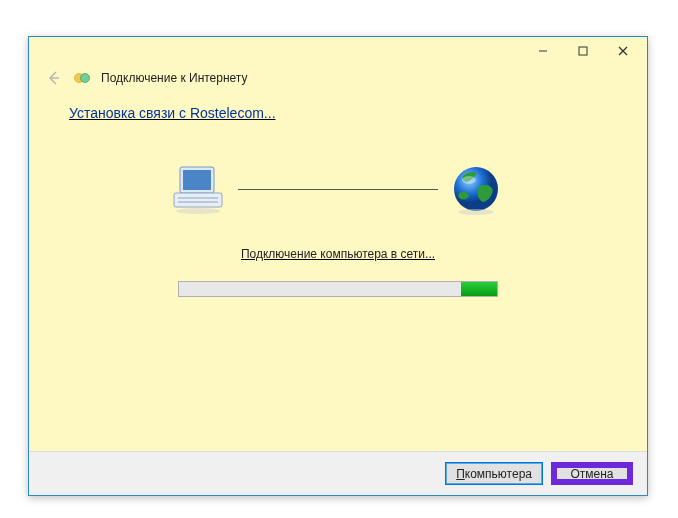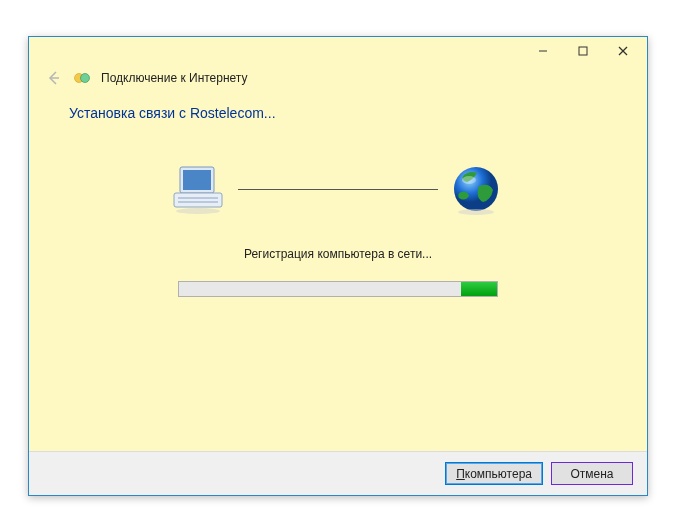--- a/index.html
+++ b/index.html
@@ -55,20 +55,21 @@
     width: 18px; height: 18px;
     display:flex; align-items:center; justify-content:center;
   }
   .header-title {
     font-size: 12px;
     color: #222;
   }
   .content {
     flex: 1;
     padding: 8px 40px 0 40px;
+    text-decoration: underline;
   }
   .main-title {
     color: #003399;
     font-size: 14px;
     font-weight: 400;
     margin-bottom: 40px;
   }
   .graphic-row {
     display: flex;
     align-items: center;
@@ -116,21 +117,21 @@
     display: flex;
     justify-content: flex-end;
     align-items: center;
     padding-right: 14px;
     gap: 8px;
   }
   .btn {
     min-width: 82px;
     height: 23px;
     background: #e1e1e1;
-    border: 1px solid #6d28d9;
+    border: 6px solid #6d28d9;
     font-size: 12px;
     font-family: inherit;
     color: #222;
     padding: 0 10px;
     cursor: pointer;
     display:flex; align-items:center; justify-content:center;
   }
   .btn.default {
     border: 1px solid #0078d7;
     box-shadow: inset 0 0 0 1px #5aa7e6;
@@ -204,21 +205,21 @@
           <circle cx="27" cy="27" r="22" fill="url(#sea)"></circle>
           <path d="M14 14 Q20 8 28 11 Q24 18 18 20 Q12 18 14 14 Z" fill="#2e9b3a"></path>
           <path d="M30 24 Q40 20 44 28 Q42 38 34 40 Q26 36 30 24 Z" fill="#2e9b3a"></path>
           <path d="M12 30 Q18 28 20 34 Q16 40 10 36 Q8 32 12 30 Z" fill="#2e9b3a"></path>
           <ellipse cx="20" cy="18" rx="7" ry="4" fill="#ffffff" opacity="0.35"></ellipse>
           <ellipse cx="27" cy="50" rx="18" ry="3" fill="#d0d0d0" opacity="0.5"></ellipse>
         </svg>
       </div>
     </div>
 
-    <div class="status-text">Регистрация компьютера в сети...</div>
+    <div class="status-text">Подключение компьютера в сети...</div>
 
     <div class="progress-bar">
       <div class="progress-fill"></div>
     </div>
   </div>
 
   <div class="button-row">
     <button class="btn default">
       <span class="u">П</span>
         <span>компьютера</span>

